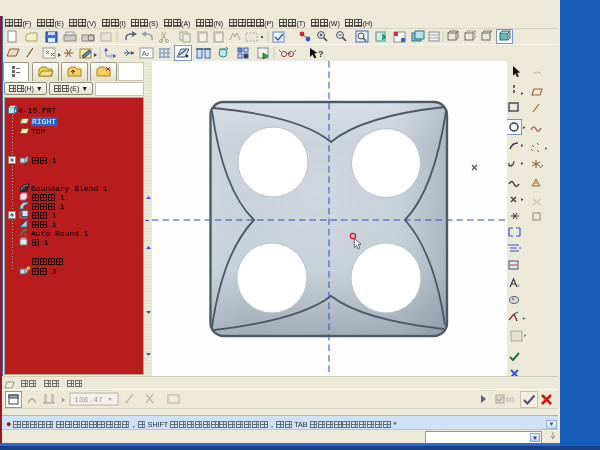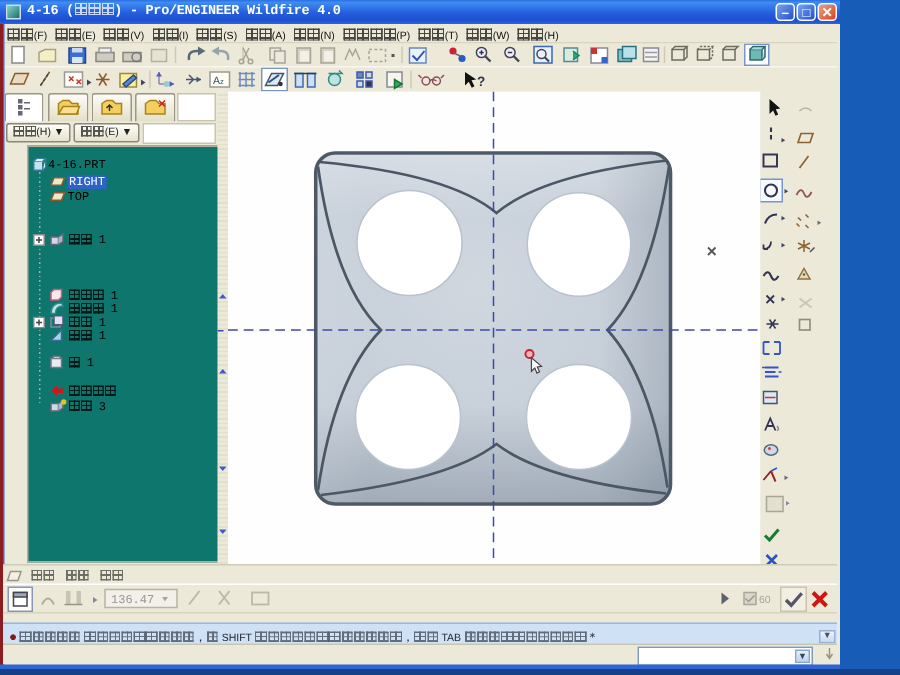--- a/index.html
+++ b/index.html
@@ -14,40 +14,33 @@
 .win{position:absolute;left:0;top:0;width:560px;height:446px;background:#ece9d8}
 .tbar{position:absolute;left:0;top:0;width:560px;height:16px;
 background:linear-gradient(180deg,#2a6ee4 0%,#3f8cf3 10%,#245ddd 55%,#1b50d0 85%,#2a66dd 100%)}
 .tbar .ttl{position:absolute;left:18px;top:2px;color:#fff;font:bold 9px "Liberation Mono",monospace;letter-spacing:-0.2px;white-space:nowrap}
 .wbtn{position:absolute;top:2px;width:13px;height:12px;border:1px solid #fff;border-radius:3px;
 background:linear-gradient(135deg,#7ba4ef,#2050c8);color:#fff;font:bold 9px "Liberation Sans",sans-serif;text-align:center;line-height:10px}
 .wbtn.cls{background:linear-gradient(135deg,#f0a080,#d74324)}
 .menubar{position:absolute;left:2px;top:16px;width:556px;height:13px;background:#ece9d8;font-size:7px;color:#111;white-space:nowrap;border-bottom:1px solid #d8d4c0}
 .menubar span.mi{display:inline-block;margin:0;padding:2.5px 2.5px 0 2.5px;color:#111}
 .tb{position:absolute;background:#ece9d8}
-.tree{position:absolute;left:18px;top:97px;width:140px;height:278px;background:#0f766e;border:1px solid #b0ad98;font:8px "Liberation Mono",monospace;color:#000;overflow:hidden}
+.tree{position:absolute;left:4px;top:97px;width:140px;height:278px;background:#b91c1c;border:1px solid #b0ad98;font:8px "Liberation Mono",monospace;color:#000;overflow:hidden}
 .trow{position:absolute;left:0;height:10px;white-space:nowrap}
 .trow .tx{position:absolute;top:1px}
 .nbtn{position:absolute;top:82px;height:13px;border:1px solid #8a887a;border-radius:2px;background:linear-gradient(180deg,#fefef8,#e6e2cc);font-size:7px;color:#222;text-align:center;line-height:11px}
 .tab{position:absolute;top:62px;height:19px;border:1px solid #9a9786;border-bottom:none;border-radius:2px 2px 0 0;background:linear-gradient(180deg,#fdfcf8,#e2dfc8)}
 .msgbar{position:absolute;left:2px;top:415px;width:556px;height:14px;background:#cfe2f5;border-top:1px solid #9ab6d8;font-size:8px;color:#20242c;white-space:nowrap}
 .combo{position:absolute;background:#fff;border:1px solid #7f9db9;height:13px}
 </style></head><body>
 
 <div class="abs" style="left:558px;top:0;width:42px;height:450px;background:#175cb6"></div>
 <div class="abs" style="left:0;top:446px;width:600px;height:4px;background:#153f86"></div>
 <div class="win">
 
- <div class="tbar">
-  <div class="abs" style="left:4px;top:3px;width:10px;height:10px;background:linear-gradient(135deg,#7fd4c8,#1e6f68);border:1px solid #cde"></div>
-  <div class="ttl">4-16 (<i class="c" style="color:#fff"></i><i class="c" style="color:#fff"></i><i class="c" style="color:#fff"></i>) - Pro/ENGINEER Wildfire 4.0</div>
-  <div class="wbtn" style="left:517px">–</div>
-  <div class="wbtn" style="left:531px">□</div>
-  <div class="wbtn cls" style="left:545px">✕</div>
- </div>
 
  <div class="menubar" id="mb">
   <span class="mi"><i class="c"></i><i class="c"></i>(F)</span><span class="mi"><i class="c"></i><i class="c"></i>(E)</span><span class="mi"><i class="c"></i><i class="c"></i>(V)</span><span class="mi"><i class="c"></i><i class="c"></i>(I)</span><span class="mi"><i class="c"></i><i class="c"></i>(S)</span><span class="mi"><i class="c"></i><i class="c"></i>(A)</span><span class="mi"><i class="c"></i><i class="c"></i>(N)</span><span class="mi"><i class="c"></i><i class="c"></i><i class="c"></i><i class="c"></i>(P)</span><span class="mi"><i class="c"></i><i class="c"></i>(T)</span><span class="mi"><i class="c"></i><i class="c"></i>(W)</span><span class="mi"><i class="c"></i><i class="c"></i>(H)</span>
  </div>
 
  <div class="tb" style="left:2px;top:29px;width:556px;height:15px">
   <svg width="556" height="15" viewBox="0 0 556 15">
 
    <rect x="6" y="2" width="8" height="11" fill="#fff" stroke="#888"></rect>
 
@@ -267,20 +260,27 @@
         <svg width="8" height="8" style="position:absolute;left:3px;top:1px">
           <rect x="0.5" y="0.5" width="7" height="7" fill="#fff" stroke="#888"></rect>
           <path d="M2 4 h4 M4 2 v4" stroke="#444"></path>
         </svg>
         <svg width="10" height="9" style="position:absolute;left:14px;top:0">
           <rect x="1" y="3" width="5" height="5" fill="#cfd8e4" stroke="#667"></rect>
           <path d="M6 3 l3 -2 v5 l-3 2" fill="#aab8c8" stroke="#667"></path>
         </svg>
         <span class="tx" style="left:26px"><i class="k"></i><i class="k"></i> 1</span>
       </div>
+  <div class="trow" style="top:85px;width:140px">
+        <svg width="11" height="9" style="position:absolute;left:14px;top:0">
+          <path d="M1 8 q1 -7 9 -7 l-2 7z" fill="#333" stroke="#111"></path>
+          <path d="M2 7 q2 -5 7 -5" stroke="#99c" fill="none"></path>
+        </svg>
+        <span class="tx" style="left:26px">Boundary Blend 1</span>
+      </div>
   <div class="trow" style="top:94px;width:140px">
         <svg width="10" height="9" style="position:absolute;left:14px;top:0">
           <path d="M1 8 v-5 l2 -2 h5 v5 l-2 2z" fill="#fce8ec" stroke="#c06080"></path>
         </svg>
         <span class="tx" style="left:26px"><i class="k"></i><i class="k"></i><i class="k"></i> 1</span>
       </div>
   <div class="trow" style="top:103px;width:140px">
         <svg width="10" height="9" style="position:absolute;left:14px;top:0">
           <path d="M1 8 q0 -7 7 -7 l1 2 q-5 0 -5 5z" fill="#bfe4e0" stroke="#2a8a90"></path>
         </svg>
@@ -295,20 +295,27 @@
           <rect x="1" y="2" width="6" height="6" fill="none" stroke="#889"></rect>
           <rect x="3" y="0.5" width="6" height="6" fill="#dde6f0" stroke="#557"></rect>
         </svg>
         <span class="tx" style="left:26px"><i class="k"></i><i class="k"></i> 1</span>
       </div>
   <div class="trow" style="top:121px;width:140px">
         <svg width="10" height="9" style="position:absolute;left:14px;top:0">
           <path d="M1 8 l7 -7 v7z" fill="#a8d4ec" stroke="#3a6a9a"></path>
         </svg>
         <span class="tx" style="left:26px"><i class="k"></i><i class="k"></i> 1</span>
+      </div>
+  <div class="trow" style="top:130px;width:140px">
+        <svg width="11" height="9" style="position:absolute;left:14px;top:0">
+          <path d="M2 8 q0 -6 6 -6" fill="none" stroke="#2a9a50" stroke-width="1.3"></path>
+          <path d="M5 5 l3 3 m-3 0 l3 -3" stroke="#2a9a50"></path>
+        </svg>
+        <span class="tx" style="left:26px">Auto Round 1</span>
       </div>
   <div class="trow" style="top:139px;width:140px">
         <svg width="10" height="9" style="position:absolute;left:14px;top:0">
           <path d="M1 2 h7 v6 h-7z M2.5 2 v-1.5 h4.5 v1.5" fill="#e8ecf0" stroke="#778"></path>
         </svg>
         <span class="tx" style="left:26px"><i class="k"></i> 1</span>
       </div>
   <div class="trow" style="top:158px;width:140px">
         <svg width="10" height="9" style="position:absolute;left:14px;top:0">
           <path d="M1 4.5 l4 -3.5 v2 h4 v3 h-4 v2z" fill="#cc1818"></path>

